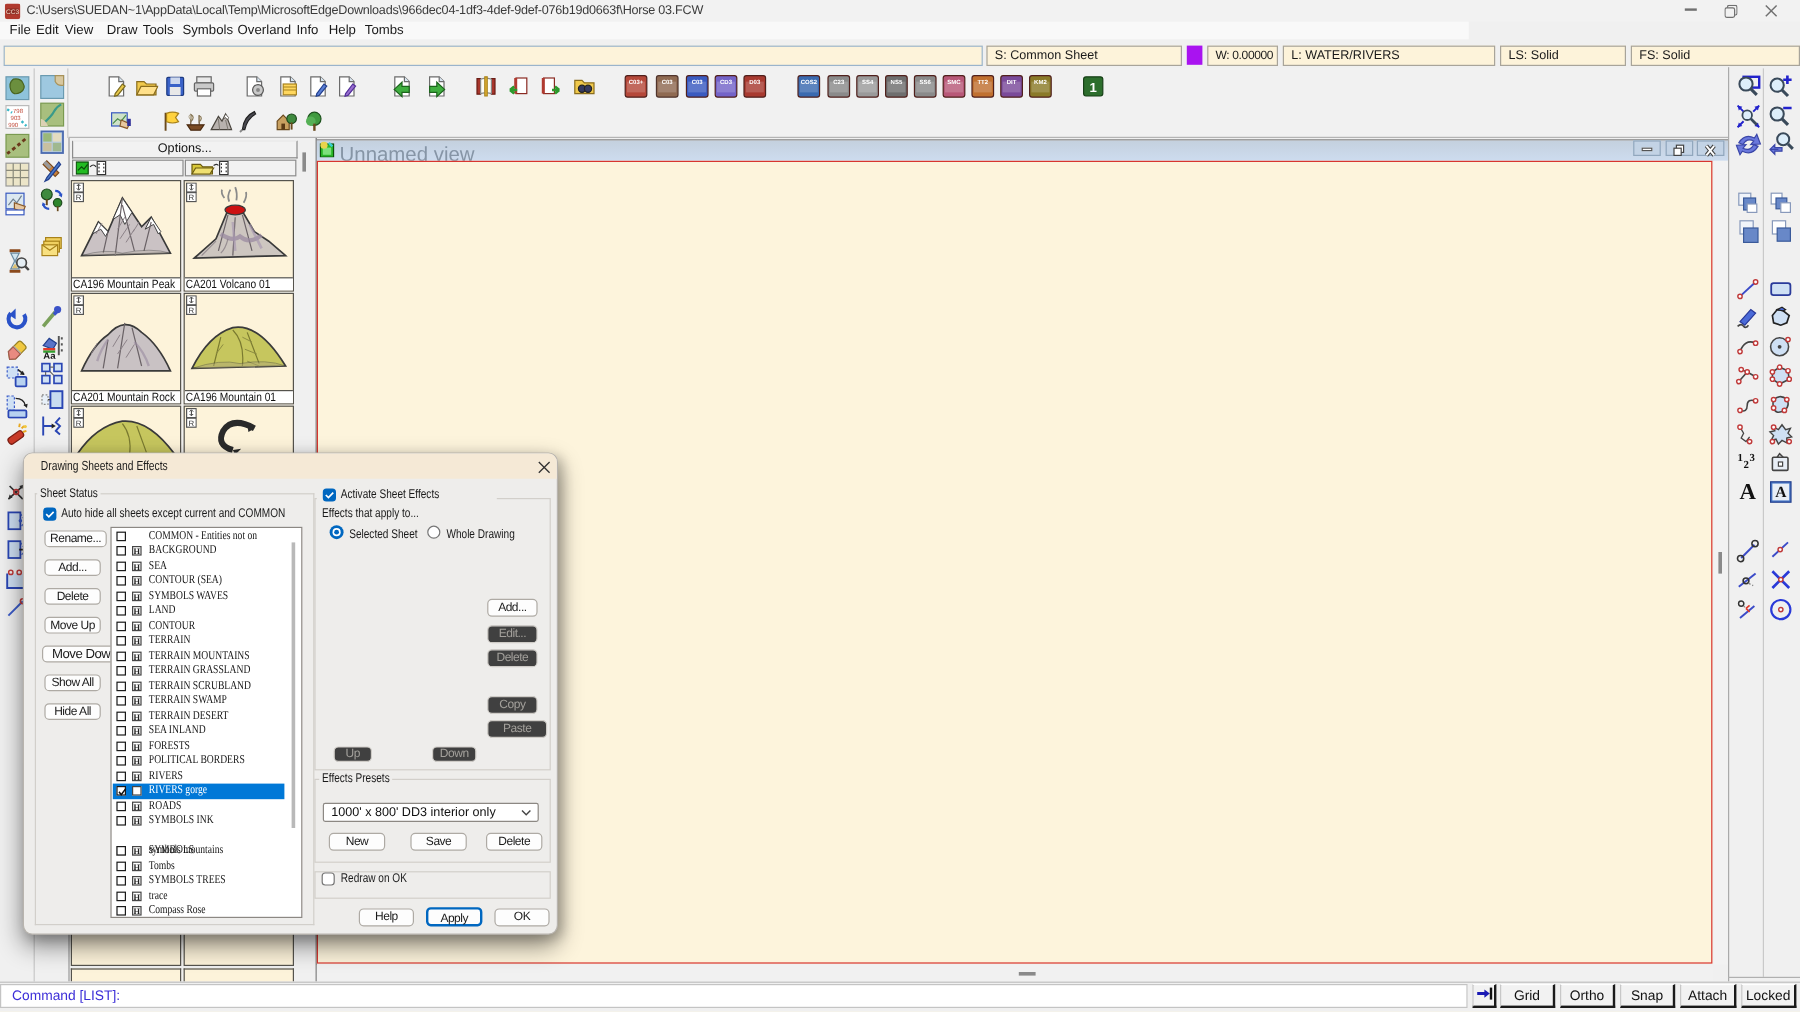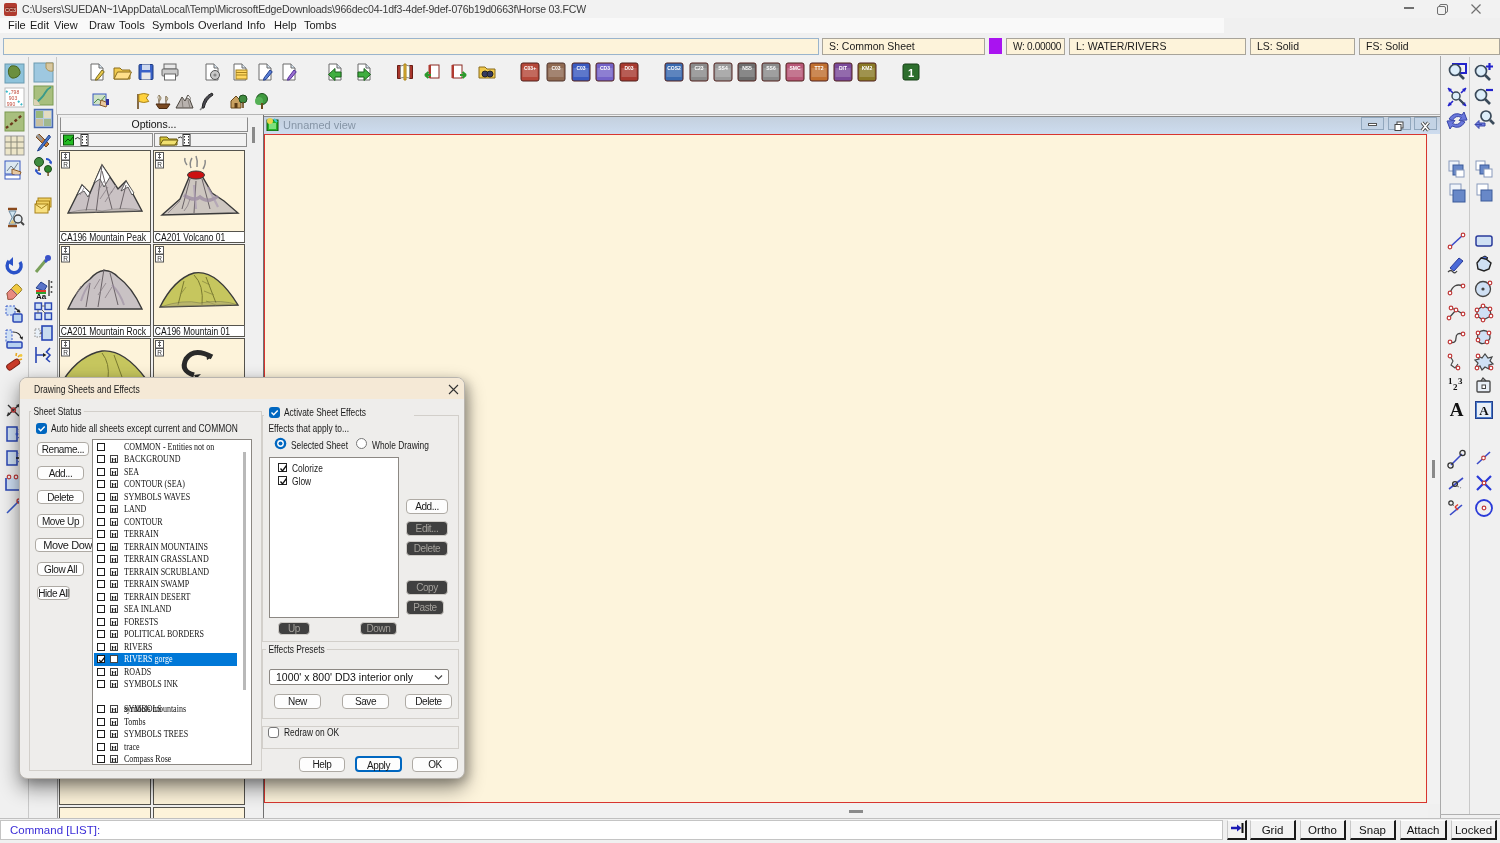--- a/index.html
+++ b/index.html
@@ -17,21 +17,21 @@
 
 #catalog { left:57px; top:115px; width:205px; height:703px; background:#f0f0f0; border-left:1px solid #9a9a9a; }
 #optbtn { left:2px; top:2px; width:188px; height:15px; background:#f2f2f2; border:1px solid #8c8c8c; border-top-color:#e8e8e8; font-size:10.5px; text-align:center; line-height:13px; color:#111; }
 .cattab { position:absolute; top:18px; width:93px; height:14px; background:#f2f2f2; border:1px solid #8c8c8c; }
 .catcell { position:absolute; width:92px; height:93px; background:#fdf3da; border:1px solid #55534d; }
 .catname { position:absolute; left:0; bottom:0; width:100%; height:11px; background:#fff; border-top:1px solid #55534d; font-size:10px; transform:scaleX(0.85); transform-origin:0 0; padding-left:1px; width:118%; line-height:11px; color:#111; white-space:nowrap; overflow:hidden; }
 .cellcorner { position:absolute; left:1px; top:1px; width:9px; height:17px; }
 
 #mdi { left:263px; top:115px; width:1177px; height:703px; background:#f0f0f0; border-left:1px solid #707070; }
 #childbar { left:264px; top:116px; width:1176px; height:18px; background:linear-gradient(#c4d0de,#cddcef); border-top:1px solid #8a8a8a; }
-#childtitle { left:283px; top:119px; font-size:11px; color:#8695a6; }
+#childtitle { left:283px; top:119px; font-size:17px; color:#8695a6; }
 .mdibtn { position:absolute; top:2px; width:23px; height:13px; background:#c3d3e5; border:1px solid #91a7bd; }
 #canvas { left:264px; top:134px; width:1163px; height:669px; background:#fdf4dc; border:1.5px solid #d8352f; }
 #vscroll { left:1428px; top:134px; width:12px; height:670px; background:#f2f2f2; }
 #vthumb { left:1432px; top:460px; width:3px; height:18px; background:#8a8a8a; }
 #hscrollzone { left:264px; top:804px; width:1164px; height:14px; background:#f1f1f1; }
 #hthumb { left:849px; top:810px; width:14px; height:3px; background:#8a8a8a; }
 
 #rtool { left:1440px; top:56px; width:60px; height:762px; background:#f0f0f0; border-left:1px solid #aaa; }
 
 #cmdbar { left:0; top:818px; width:1500px; height:25px; background:#f0f0f0; border-top:1px solid #c0c0c0; }
@@ -773,22 +773,22 @@
       <svg width="11" height="11">
         <path d="M2.5 5.5 l2.2 2.2 L8.7 3.5" stroke="#fff" stroke-width="1.4" fill="none"></path>
       </svg>
     </div>
   <div class="dtext" style="left:31px;top:44px">Auto hide all sheets except current and COMMON</div>
   <div class="dbtn" style="left:17px;top:64px;width:52px;height:14px;line-height:13px">Rename...</div>
   <div class="dbtn" style="left:17px;top:88px;width:47px;height:14px;line-height:13px">Add...</div>
   <div class="dbtn" style="left:17px;top:112px;width:47px;height:14px;line-height:13px">Delete</div>
   <div class="dbtn" style="left:17px;top:136px;width:47px;height:14px;line-height:13px">Move Up</div>
   <div class="dbtn" style="left:15px;top:160px;width:71px;height:14px;line-height:13px;font-size:11px">Move Down</div>
-  <div class="dbtn" style="left:17px;top:184px;width:47px;height:14px;line-height:13px">Glow All</div>
-  <div class="dbtn" style="left:17px;top:208px;width:33px;height:14px;line-height:13px">Hide All</div>
+  <div class="dbtn" style="left:17px;top:184px;width:47px;height:14px;line-height:13px">Show All</div>
+  <div class="dbtn" style="left:17px;top:208px;width:47px;height:14px;line-height:13px">Hide All</div>
   <div class="abs" id="sheetlist">
 <div class="srow" style="top:0.5px">
         <div class="cb"></div>
         <span class="stext">COMMON - Entities not on</span>
       </div>
 <div class="srow" style="top:13.0px">
         <div class="cb"></div>
         <div class="hb">H</div>
         <span class="stext">BACKGROUND</span>
       </div>
@@ -929,35 +929,25 @@
   <div class="dtext" style="left:264px;top:28px">Activate Sheet Effects</div>
   <div class="grouplabel" style="left:246px;top:44px">Effects that apply to...</div>
   <svg class="abs" style="left:254px;top:59px" width="13" height="13">
       <circle cx="6.5" cy="6.5" r="5.8" fill="#0067c0"></circle>
       <circle cx="6.5" cy="6.5" r="3.4" fill="#fff"></circle>
       <circle cx="6.5" cy="6.5" r="2" fill="#0067c0"></circle>
     </svg>
   <div class="dtext" style="left:271px;top:60.5px">Selected Sheet</div>
   <div class="abs" style="left:336px;top:60px;width:11px;height:11px;border:1px solid #777;border-radius:50%;background:#fff"></div>
   <div class="dtext" style="left:352px;top:60.5px">Whole Drawing</div>
-  <div class="abs" id="efflist">
-    <div class="echk" style="top:5px"><svg width="9" height="9">
-          <path d="M1.5 4.5 l2 2.5 L7.5 1.5" stroke="#111" stroke-width="1.3" fill="none"></path>
-        </svg></div>
-    <div class="dtext" style="left:22px;top:4px">Colorize</div>
-    <div class="echk" style="top:18px"><svg width="9" height="9">
-          <path d="M1.5 4.5 l2 2.5 L7.5 1.5" stroke="#111" stroke-width="1.3" fill="none"></path>
-        </svg></div>
-    <div class="dtext" style="left:22px;top:17px">Glow</div>
-  </div>
   <div class="dbtn" style="left:386px;top:121px;width:42px;height:15px;line-height:14px">Add...</div>
   <div class="dbtn dis" style="left:386px;top:143px;width:42px;height:15px;line-height:14px">Edit...</div>
   <div class="dbtn dis" style="left:386px;top:163px;width:42px;height:15px;line-height:14px">Delete</div>
   <div class="dbtn dis" style="left:386px;top:202px;width:42px;height:15px;line-height:14px">Copy</div>
-  <div class="dbtn dis" style="left:386px;top:222px;width:38px;height:15px;line-height:14px">Paste</div>
+  <div class="dbtn dis" style="left:386px;top:222px;width:50px;height:15px;line-height:14px">Paste</div>
   <div class="dbtn dis" style="left:258px;top:244px;width:32px;height:13px;line-height:12px">Up</div>
   <div class="dbtn dis" style="left:340px;top:244px;width:37px;height:13px;line-height:12px">Down</div>
 
   <div class="abs" style="left:242px;top:271px;width:197px;height:70px;border:1px solid #d2cfca"></div>
   <div class="grouplabel" style="left:246px;top:265px">Effects Presets</div>
   <div class="abs" id="preset">1000' x 800' DD3 interior only
     <svg style="position:absolute;right:5px;top:4px" width="9" height="7">
         <path d="M1 1.5 l3.5 3.5 L8 1.5" stroke="#444" stroke-width="1.2" fill="none"></path>
       </svg>
   </div>

